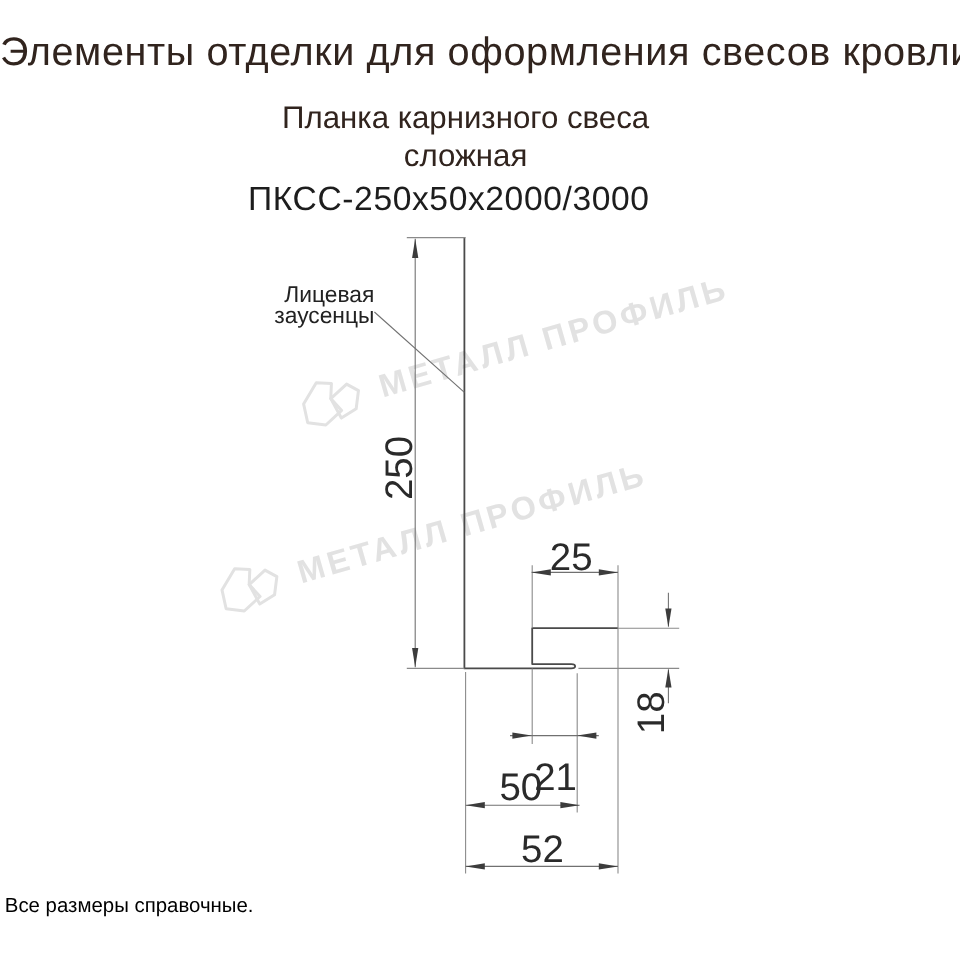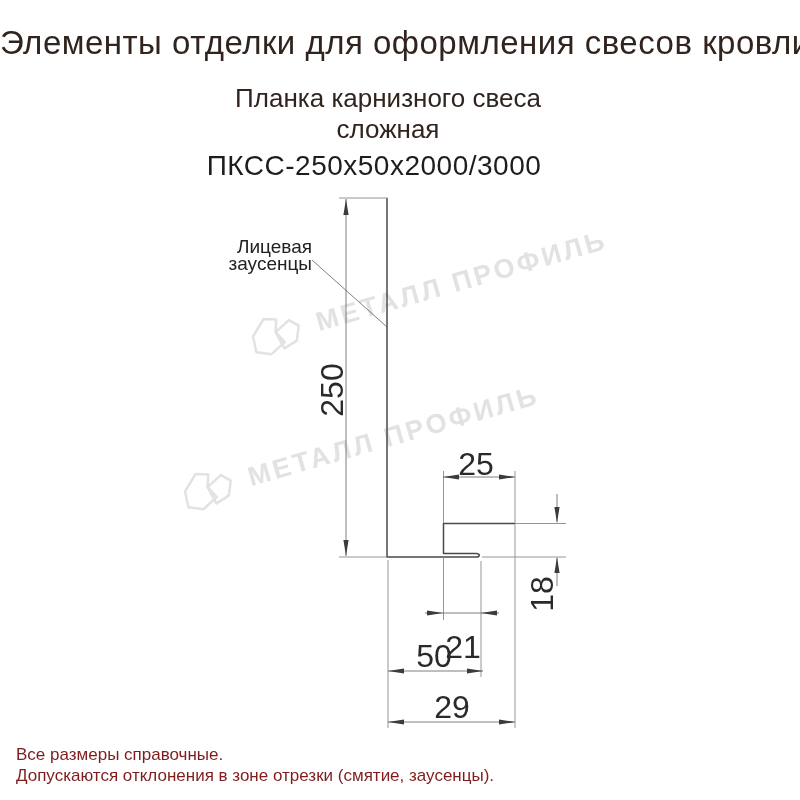--- a/index.html
+++ b/index.html
@@ -31,21 +31,21 @@
   .watermark {
     display:flex; align-items:center; gap:12px;
     transform:rotate(-16deg); transform-origin:center center;
     pointer-events:none;
   }
   .watermark-text {
     font-size:27px; font-weight:bold; letter-spacing:3px;
     color:#e2e2e2; white-space:nowrap;
   }
   .footer-note {
-    left:16px; font-size:17px; color:#7f1d1d; white-space:nowrap;text-align:right;
+    left:4px; font-size:17px; color:#000000; white-space:nowrap;text-align:right;
   }
   svg.draw { left:0; top:0; }
 </style>
 </head>
 <body>
 
 <div class="page">
 
   <div class="abs watermark" style="left:240px; top:260px; width:380px; height:60px;">
     <svg width="60" height="48" viewBox="0 0 60 48">
@@ -124,18 +124,17 @@
   <div class="abs dim-label rot90" style="left:291px; top:373px; width:80px; height:34px;">250</div>
 
   <div class="abs dim-label" style="left:446px; top:446px; width:60px;">25</div>
 
   <div class="abs dim-label rot90" style="left:501px; top:577px; width:80px; height:34px;">18</div>
 
   <div class="abs dim-label" style="left:433px; top:583px; width:60px;margin-top:46px;">21</div>
 
   <div class="abs dim-label" style="left:404px; top:638px; width:60px;">50</div>
 
-  <div class="abs dim-label" style="left:422px; top:689px; width:60px;">29</div>
+  <div class="abs dim-label" style="left:422px; top:689px; width:60px;">52</div>
 
   <div class="abs footer-note" style="top:745px;">Все размеры справочные.</div>
-  <div class="abs footer-note" style="top:766px;">Допускаются отклонения в зоне отрезки (смятие, заусенцы).</div>
 
 </div>
 
 </body></html>

